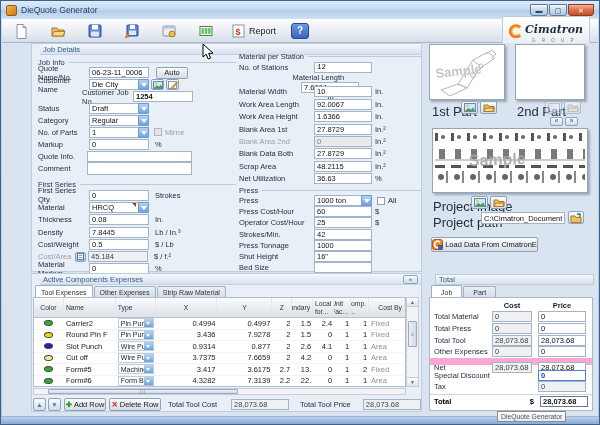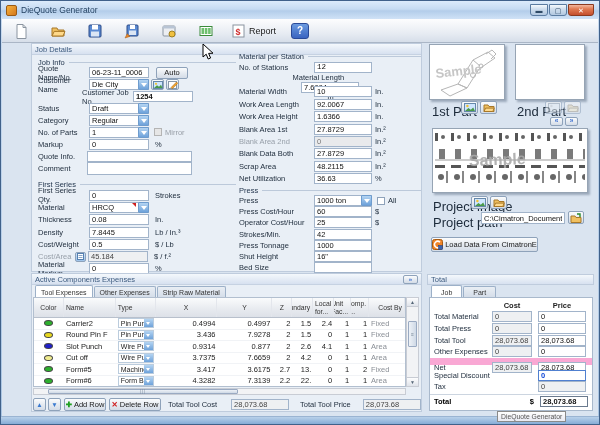--- a/index.html
+++ b/index.html
@@ -19,21 +19,21 @@
     background:linear-gradient(#fdfdfe,#e6ebf2 65%,#d6dee9);border-bottom:1px solid #aab6c6;}
   .tbtn{width:22px;height:20px;display:flex;align-items:center;justify-content:center;border-radius:2px;}
   .report-btn{display:flex;align-items:center;gap:4px;font-size:9px;color:#1a1a1a;}
   .brand{margin-left:auto;display:flex;align-items:center;gap:3px;padding:2px 6px;border:1px solid #c2ccd8;border-radius:2px;
     background:linear-gradient(#ffffff,#e8edf3);}
   .brand-name{font-family:"DejaVu Serif",serif;font-style:italic;font-weight:bold;font-size:11px;color:#1c2c3a;line-height:1;}
   .brand-sub{font-size:4.5px;letter-spacing:2.5px;color:#777;text-align:center;margin-top:1px;}
   
   .client{position:absolute;top:42px;left:1px;right:1px;bottom:8px;background:#dae4f0;}
   .bottom-frame{position:absolute;left:0;right:0;bottom:0;height:8px;background:linear-gradient(#b9d1ea,#86acd6);border-top:1px solid #9ab4d2;}
-  .panel{position:absolute;background:#e9eff6;border:1px solid #bfccdd;}
+  .panel{position:absolute;background:#e9eff6;border:1px solid #bfccdd;padding-left:8px;}
   .panel-header{height:11px;display:flex;align-items:center;background:linear-gradient(#f4f8fc,#d7e1f0);border-bottom:1px solid #c6d2e2;
     color:#3c5a7e;font-size:7.5px;padding:0 3px;}
   .group{position:absolute;}
   .group-title{display:flex;align-items:center;gap:4px;height:10px;font-size:7.5px;color:#23364e;}
   .group-title .line{flex:1;height:1px;background:#bcc9da;}
   .frow{display:flex;align-items:center;font-size:7.5px;color:#1c2a3a;}
   .lbl{flex:none;}
   .unit{margin-left:3px;flex:none;}
   .tbox{height:11px;border:1px solid #a2b4ca;background:#fff;font-size:7.5px;padding:0 2px;color:#111;
     font-family:"Liberation Sans",sans-serif;display:flex;align-items:center;}
@@ -176,20 +176,30 @@
     <span class="report-btn">
       <svg width="13" height="14">
           <rect x="1" y="1" width="11" height="12" fill="#fff" stroke="#8a94a0"></rect>
           <text x="3.5" y="10.5" font-size="9" fill="#d03030" font-family="Liberation Sans,sans-serif" font-weight="bold">$</text>
         </svg>
       <span>Report</span>
     </span>
     <span class="tbtn" style="width:18px;height:16px;border-radius:3px;background:linear-gradient(#6a9ae0,#3a64c0);border:1px solid #2a4a98;color:#fff;font-size:10px;font-weight:bold;">
       <span>?</span>
     </span>
+    <span class="brand">
+      <svg width="13" height="14">
+          <path d="M11 3.5 A5.5 5.5 0 1 0 11 11" fill="none" stroke="#ee7d1e" stroke-width="3.2"></path>
+          <path d="M10 4.6 A4 4 0 1 0 10 9.8" fill="none" stroke="#ffc233" stroke-width="1.2"></path>
+        </svg>
+      <span>
+        <span class="brand-name">Cimatron</span>
+        <div class="brand-sub">G R O U P</div>
+      </span>
+    </span>
   </div>
 
   <div class="client">
 
     <div class="panel" style="left:29px;top:0;width:391px;height:229px;">
       <div class="panel-header">
           <span>Job Details</span>
         </div>
 
       <div class="group" style="left:6px;top:13px;width:198px;">

